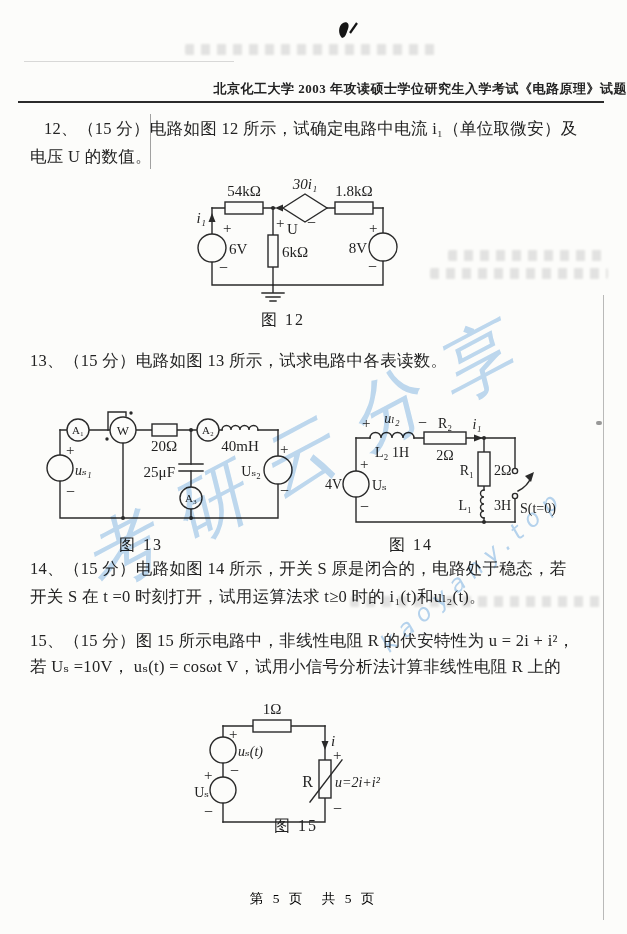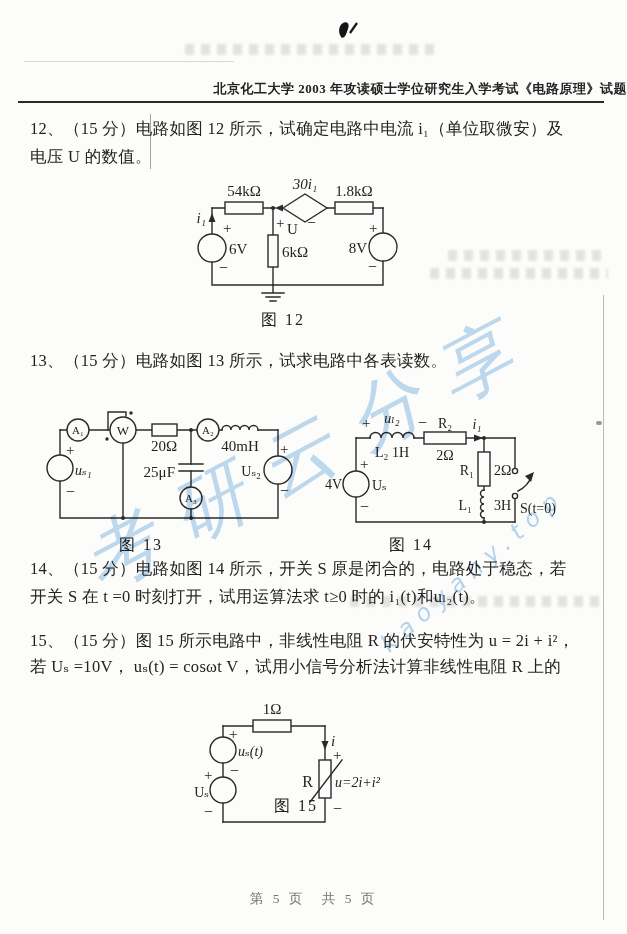--- a/index.html
+++ b/index.html
@@ -6,21 +6,21 @@
   .page{position:relative;width:627px;height:934px;background:#fcfcfa;overflow:hidden;
         font-family:"Liberation Serif","DejaVu Serif",serif;color:#232323;}
   .header-title{position:absolute;left:0;top:80px;width:627px;text-align:right;
         font-size:13px;font-weight:bold;letter-spacing:.5px;white-space:nowrap;}
   .header-rule{position:absolute;left:18px;top:101px;width:586px;height:2px;background:#2b2b2b;}
   .qline{position:absolute;font-size:16.5px;line-height:24px;letter-spacing:.3px;white-space:nowrap;z-index:2;}
   .fig{position:absolute;z-index:2;}
   .fig-caption{position:absolute;transform:translateX(-50%);font-size:16px;letter-spacing:2px;
         white-space:nowrap;z-index:2;}
   .footer{position:absolute;left:0;top:890px;width:627px;text-align:center;font-size:13.5px;
-        letter-spacing:3px;color:#737373;}
+        letter-spacing:3px;color:#000000;}
   svg text{font-family:"Liberation Serif","DejaVu Serif",serif;fill:#222;}
   svg .it{font-style:italic;}
   svg .wire{stroke:#2a2a2a;stroke-width:1.4;fill:none;stroke-linecap:square;}
   svg .comp{stroke:#2a2a2a;stroke-width:1.4;fill:#fcfcfa;}
   svg .dot{fill:#2a2a2a;stroke:none;}
   svg .ah{fill:#2a2a2a;stroke:none;}
   
   .wm-cn{position:absolute;left:58px;top:398px;width:520px;font-size:74px;letter-spacing:26px;
         color:#8abbe8;opacity:.55;transform:rotate(-28deg);white-space:nowrap;z-index:6;
         mix-blend-mode:multiply;font-family:"DejaVu Sans",sans-serif;font-style:italic;pointer-events:none;}
@@ -56,21 +56,21 @@
   <div class="ink-blot">
     <svg width="26" height="24" viewBox="0 0 26 24">
       <path d="M6 18 C2 14 2 6 7 3 C11 1 14 4 12 9 C10 14 10 17 6 18 Z" fill="#151515"></path>
       <path d="M14 13 L21 3" stroke="#151515" stroke-width="2.2" fill="none"></path>
     </svg>
   </div>
 
   <div class="header-title">北京化工大学 2003 年攻读硕士学位研究生入学考试《电路原理》试题</div>
   <div class="header-rule"></div>
 
-  <div class="qline" style="left:30px;top:117px">12、（15 分）电路如图 12 所示，试确定电路中电流 i₁（单位取微安）及</div>
+  <div class="qline" style="left:44px;top:117px">12、（15 分）电路如图 12 所示，试确定电路中电流 i₁（单位取微安）及</div>
   <div class="qline" style="left:30px;top:145px">电压 U 的数值。</div>
 
   <div class="fig" style="left:163px;top:176px">
     <svg width="250" height="134" viewBox="0 0 250 134">
       <path class="wire" d="M49 32 H62 M100 32 H112 M164 32 H172 M210 32 H220"></path>
       <path class="wire" d="M49 32 V58 M49 86 V109 M220 32 V57 M220 85 V109 M49 109 H220"></path>
       <path class="wire" d="M110 32 V59 M110 91 V109"></path>
       <rect class="comp" x="62" y="26" width="38" height="12"></rect>
       <rect class="comp" x="172" y="26" width="38" height="12"></rect>
       <rect class="comp" x="105" y="59" width="10" height="32"></rect>
@@ -200,20 +200,20 @@
       <text x="152" y="89" font-size="14" class="it">u=2i+i²</text>
       <text x="150" y="116" font-size="16">−</text>
       <text x="46" y="41" font-size="15">+</text>
       <text x="55" y="58" font-size="14" class="it">uₛ(t)</text>
       <text x="47" y="78" font-size="16">−</text>
       <text x="21" y="82" font-size="15">+</text>
       <text x="26" y="99" font-size="14" text-anchor="end">Uₛ</text>
       <text x="21" y="119" font-size="16">−</text>
     </svg>
   </div>
-  <div class="fig-caption" style="left:296px;top:796px">图 15</div>
+  <div class="fig-caption" style="left:296px;top:816px">图 15</div>
 
   <div class="wm-cn">考研云分享</div>
   <div class="wm-site">kaoyany.top</div>
 
   <div class="footer">第 5 页　共 5 页</div>
 
 </div>
 
 </body></html>

